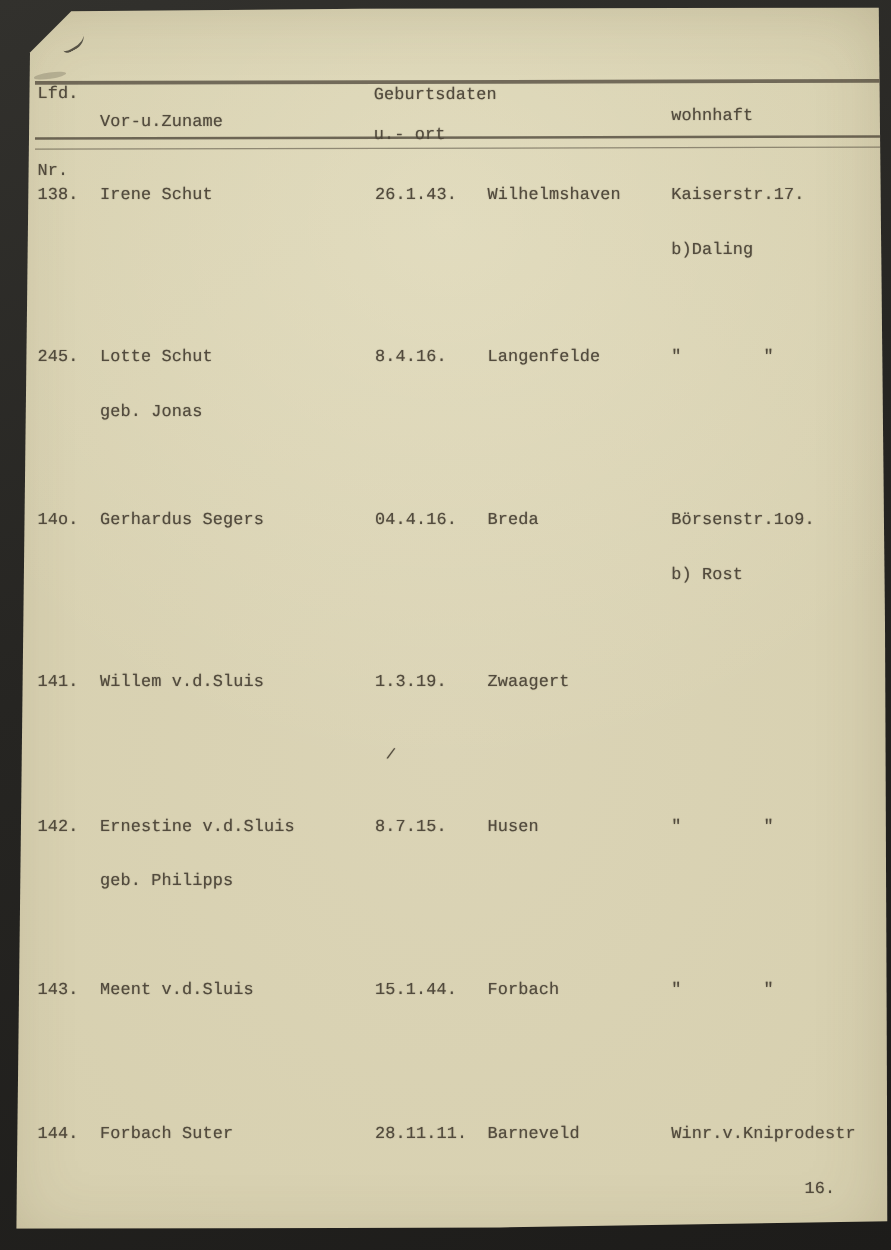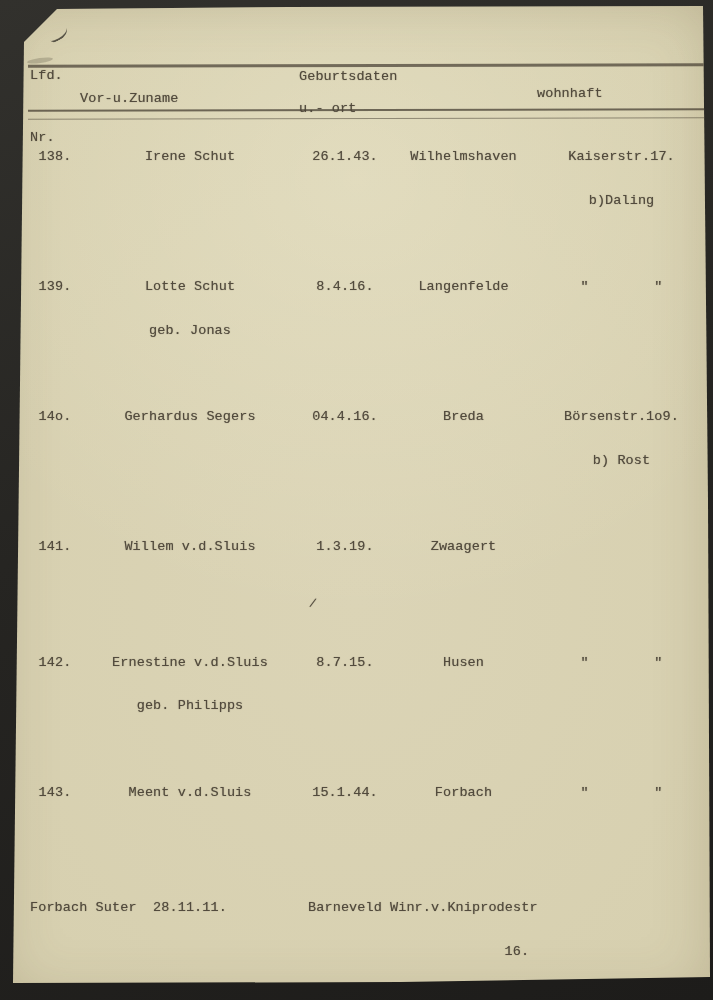--- a/index.html
+++ b/index.html
@@ -15,21 +15,20 @@
     font-family: "Liberation Mono", "DejaVu Sans Mono", monospace;
   }
   
   .paper {
     position: absolute;
     inset: 0;
     clip-path: polygon(24px 42px, 57px 9px, 290px 7px, 703px 6px, 708px 500px, 710px 977px, 400px 982px, 13px 983px);
     background:
       radial-gradient(ellipse 120% 80% at 50% 18%, rgba(255,252,230,0.25) 0%, rgba(255,252,230,0) 55%),
       radial-gradient(ellipse 140% 120% at 50% 60%, #dbd4b6 0%, #d6cfae 55%, #c9c29f 100%);
-    text-align: center;
   }
   .paper::after {
     content: "";
     position: absolute;
     inset: 0;
     box-shadow: inset 0 0 60px rgba(90, 75, 40, 0.22);
     pointer-events: none;
   }
   
   .ink {
@@ -134,21 +133,21 @@
       <div>Wilhelmshaven</div>
     </div>
     <div class="cell">
       <div>Kaiserstr.17.</div>
       <div>b)Daling</div>
     </div>
   </div>
 
   <div class="row ink">
     <div class="cell">
-      <div>139.</div>
+      <div>245.</div>
     </div>
     <div class="cell">
       <div>Lotte Schut</div>
       <div>geb. Jonas</div>
     </div>
     <div class="cell">
       <div>8.4.16.</div>
     </div>
     <div class="cell">
       <div>Langenfelde</div>
@@ -230,20 +229,23 @@
       <div>Forbach</div>
     </div>
     <div class="cell">
       <div>"        "</div>
       <div></div>
     </div>
   </div>
 
   <div class="row ink">
     <div class="cell">
+      <div>144.</div>
+    </div>
+    <div class="cell">
       <div>Forbach Suter</div>
       <div></div>
     </div>
     <div class="cell">
       <div>28.11.11.</div>
     </div>
     <div class="cell">
       <div>Barneveld</div>
     </div>
     <div class="cell">

